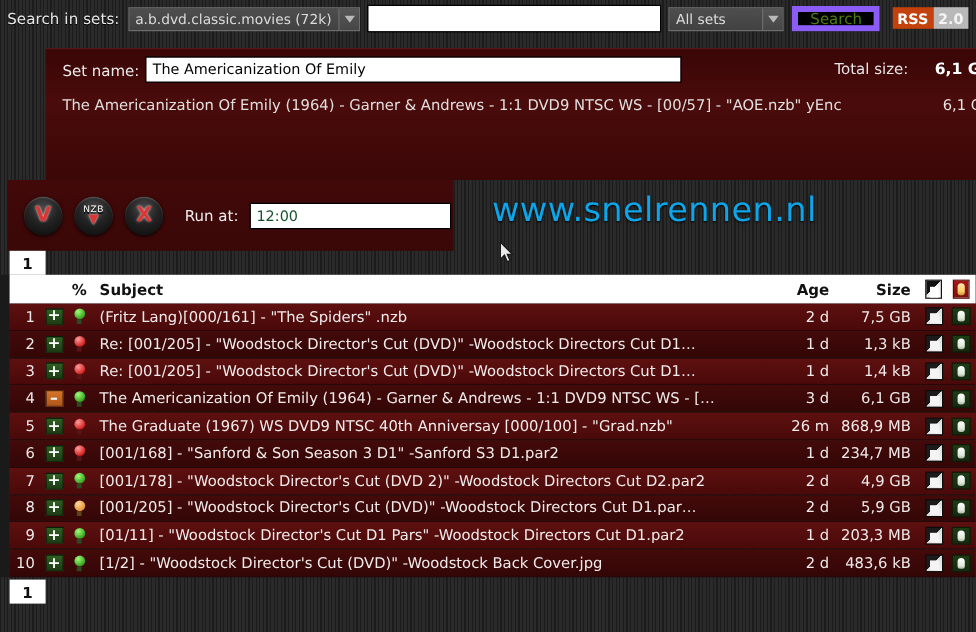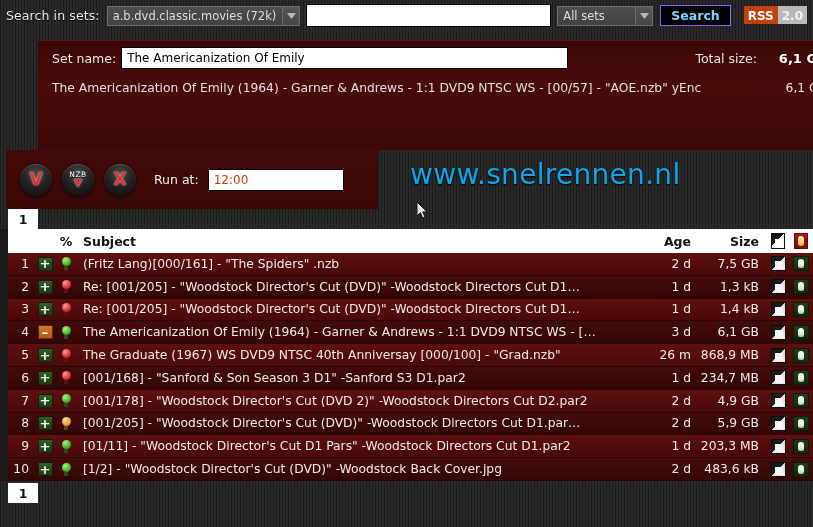--- a/index.html
+++ b/index.html
@@ -43,22 +43,22 @@
   .search-input {
     width: 243px; height: 21px;
     background: #ffffff; border: 2px solid #ffffff;
     outline: 1px solid #000;
     font-size: 12px; color: #000; padding: 0 3px;
     font-family: "DejaVu Sans", "Liberation Sans", sans-serif;
   }
   .select-box.allsets { width: 96px; justify-content: space-between; }
   .search-btn {
     height: 21px; padding: 0 10px;
-    background: #000; border: 1px solid #8b5cf6;
-    color: #7dd3fc; font-size: 12.5px; font-weight: bold;
+    background: #000; border: 5px solid #8b5cf6;
+    color: #4d7c0f; font-size: 12.5px; font-weight: normal;
     display: flex; align-items: center;
     font-family: "DejaVu Sans", "Liberation Sans", sans-serif;
     cursor: pointer;
   }
   .rss-badge {
     position: absolute; right: 6px; top: 6px;
     display: flex; height: 18px; font-size: 12px; font-weight: bold;
     font-family: "DejaVu Sans", "Liberation Sans", sans-serif;
   }
   .rss-badge .rss-a {
@@ -120,23 +120,23 @@
   .nzb-inner .nzb-txt {
     color: #fff; font-size: 7.5px; font-weight: normal; letter-spacing: .5px;
     text-shadow: 0 1px 0 #000;
   }
   .nzb-inner .nzb-arrow {
     color: #d93636; font-size: 11px; font-weight: bold; margin-top: -1px;
     text-shadow: 0 0 2px #fff;
   }
   .runat-label { color: #ededed; font-size: 12.5px; margin-left: 8px; }
   .runat-input {
-    width: 134px; height: 20px; background: #fff;
+    width: 166px; height: 20px; background: #fff;
     border: 2px solid #fff; outline: 1px solid #000;
-    font-size: 12px; color: #c2410c; padding: 0 3px;
+    font-size: 12px; color: #14532d; padding: 0 3px;
     font-family: "DejaVu Sans", "Liberation Sans", sans-serif;
   }
 
   
   .brand {
     position: absolute; left: 410px; top: 158px;
     color: #0ea5e9; font-size: 28px; letter-spacing: .3px;
     font-family: "DejaVu Sans", "Liberation Sans", sans-serif;
     text-shadow: 0 1px 2px #000;
   }

